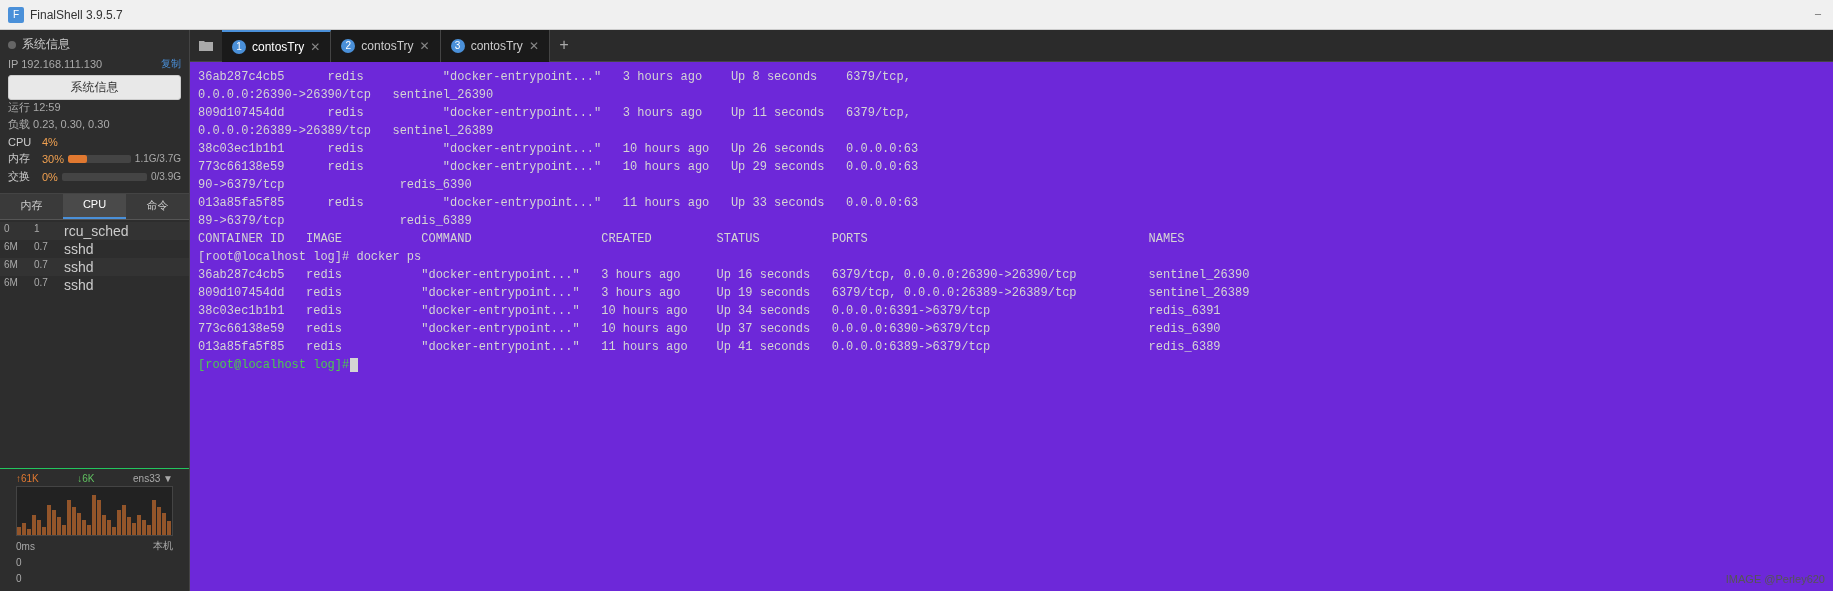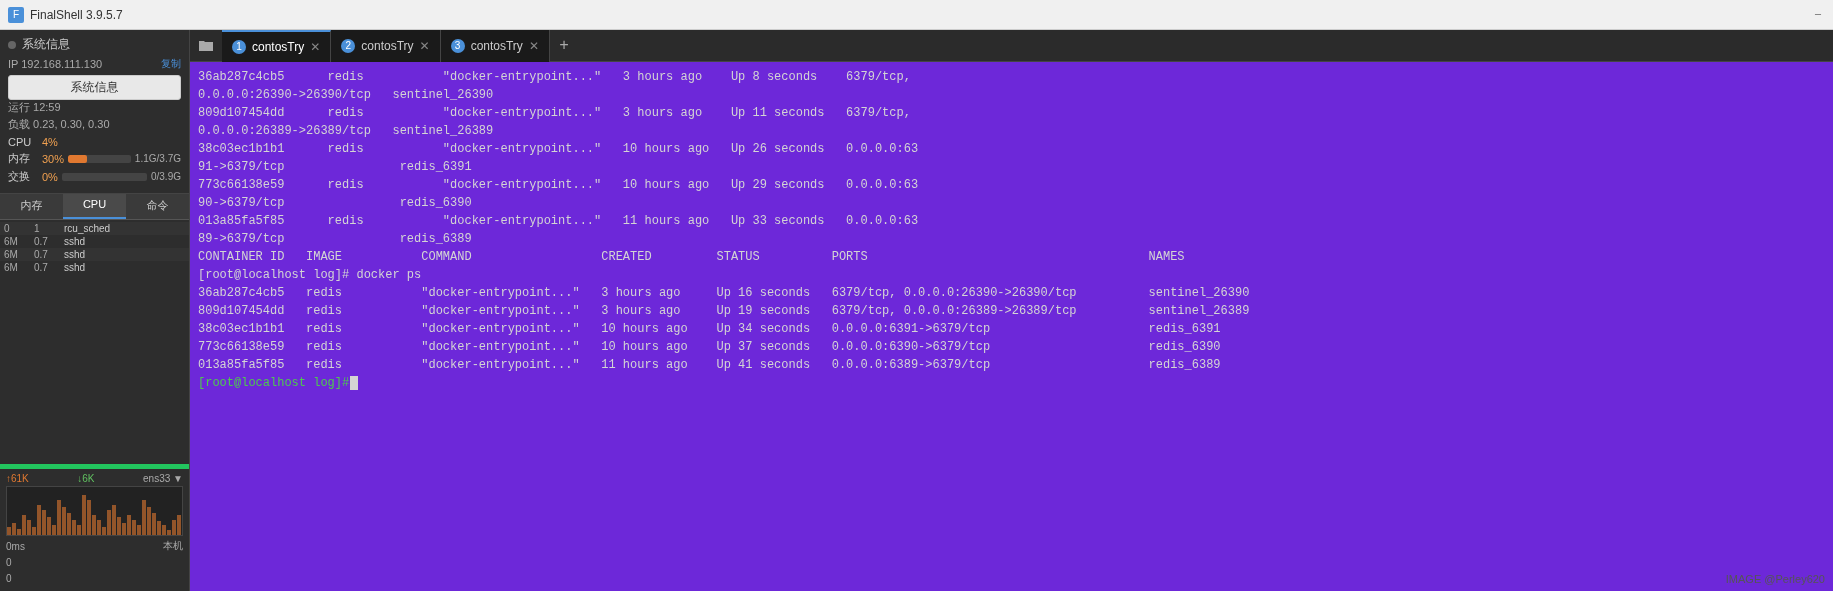--- a/index.html
+++ b/index.html
@@ -197,26 +197,26 @@
       padding: 1px 4px;
       font-size: 11px;
       font-family: sans-serif;
       color: #ccc;
     }
     .process-item:nth-child(odd) {
       background: #333;
     }
     .proc-col1 { width: 30px; color: #aaa; font-size: 10px; }
     .proc-col2 { width: 30px; color: #aaa; font-size: 10px; }
-    .proc-col3 { flex: 1; color: #ccc; font-size: 10px; }
+    .proc-col3 { flex: 1; color: #ccc; font-size: 14px; }
 
     
     .network-section {
-      padding: 4px 6px;
-      border-top: 5px solid #22c55e;
+      padding: 4px 16px;
+      border-top: 1px solid #22c55e;
     }
     .network-stats {
       display: flex;
       align-items: center;
       justify-content: space-between;
       font-size: 10px;
       font-family: sans-serif;
       color: #aaa;
       margin-bottom: 2px;
     }
@@ -548,21 +548,20 @@
       <div class="tab-add">+</div>
     </div>
 
     <div class="content-wrapper">
       <div class="terminal" id="terminal">
       <div class="terminal-line">36ab287c4cb5      redis           "docker-entrypoint..."   3 hours ago    Up 8 seconds    6379/tcp,</div>
           <div class="terminal-line">0.0.0.0:26390-&gt;26390/tcp   sentinel_26390</div>
           <div class="terminal-line">809d107454dd      redis           "docker-entrypoint..."   3 hours ago    Up 11 seconds   6379/tcp,</div>
           <div class="terminal-line">0.0.0.0:26389-&gt;26389/tcp   sentinel_26389</div>
           <div class="terminal-line">38c03ec1b1b1      redis           "docker-entrypoint..."   10 hours ago   Up 26 seconds   0.0.0.0:63</div>
-          <div class="terminal-line">91-&gt;6379/tcp                redis_6391</div>
           <div class="terminal-line">773c66138e59      redis           "docker-entrypoint..."   10 hours ago   Up 29 seconds   0.0.0.0:63</div>
           <div class="terminal-line">90-&gt;6379/tcp                redis_6390</div>
           <div class="terminal-line">013a85fa5f85      redis           "docker-entrypoint..."   11 hours ago   Up 33 seconds   0.0.0.0:63</div>
           <div class="terminal-line">89-&gt;6379/tcp                redis_6389</div>
           <div class="terminal-line">CONTAINER ID   IMAGE           COMMAND                  CREATED         STATUS          PORTS                                       NAMES</div>
           <div class="terminal-line">[root@localhost log]# docker ps</div>
           <div class="terminal-line">36ab287c4cb5   redis           "docker-entrypoint..."   3 hours ago     Up 16 seconds   6379/tcp, 0.0.0.0:26390-&gt;26390/tcp          sentinel_26390</div>
           <div class="terminal-line">809d107454dd   redis           "docker-entrypoint..."   3 hours ago     Up 19 seconds   6379/tcp, 0.0.0.0:26389-&gt;26389/tcp          sentinel_26389</div>
           <div class="terminal-line">38c03ec1b1b1   redis           "docker-entrypoint..."   10 hours ago    Up 34 seconds   0.0.0.0:6391-&gt;6379/tcp                      redis_6391</div>
           <div class="terminal-line">773c66138e59   redis           "docker-entrypoint..."   10 hours ago    Up 37 seconds   0.0.0.0:6390-&gt;6379/tcp                      redis_6390</div>

